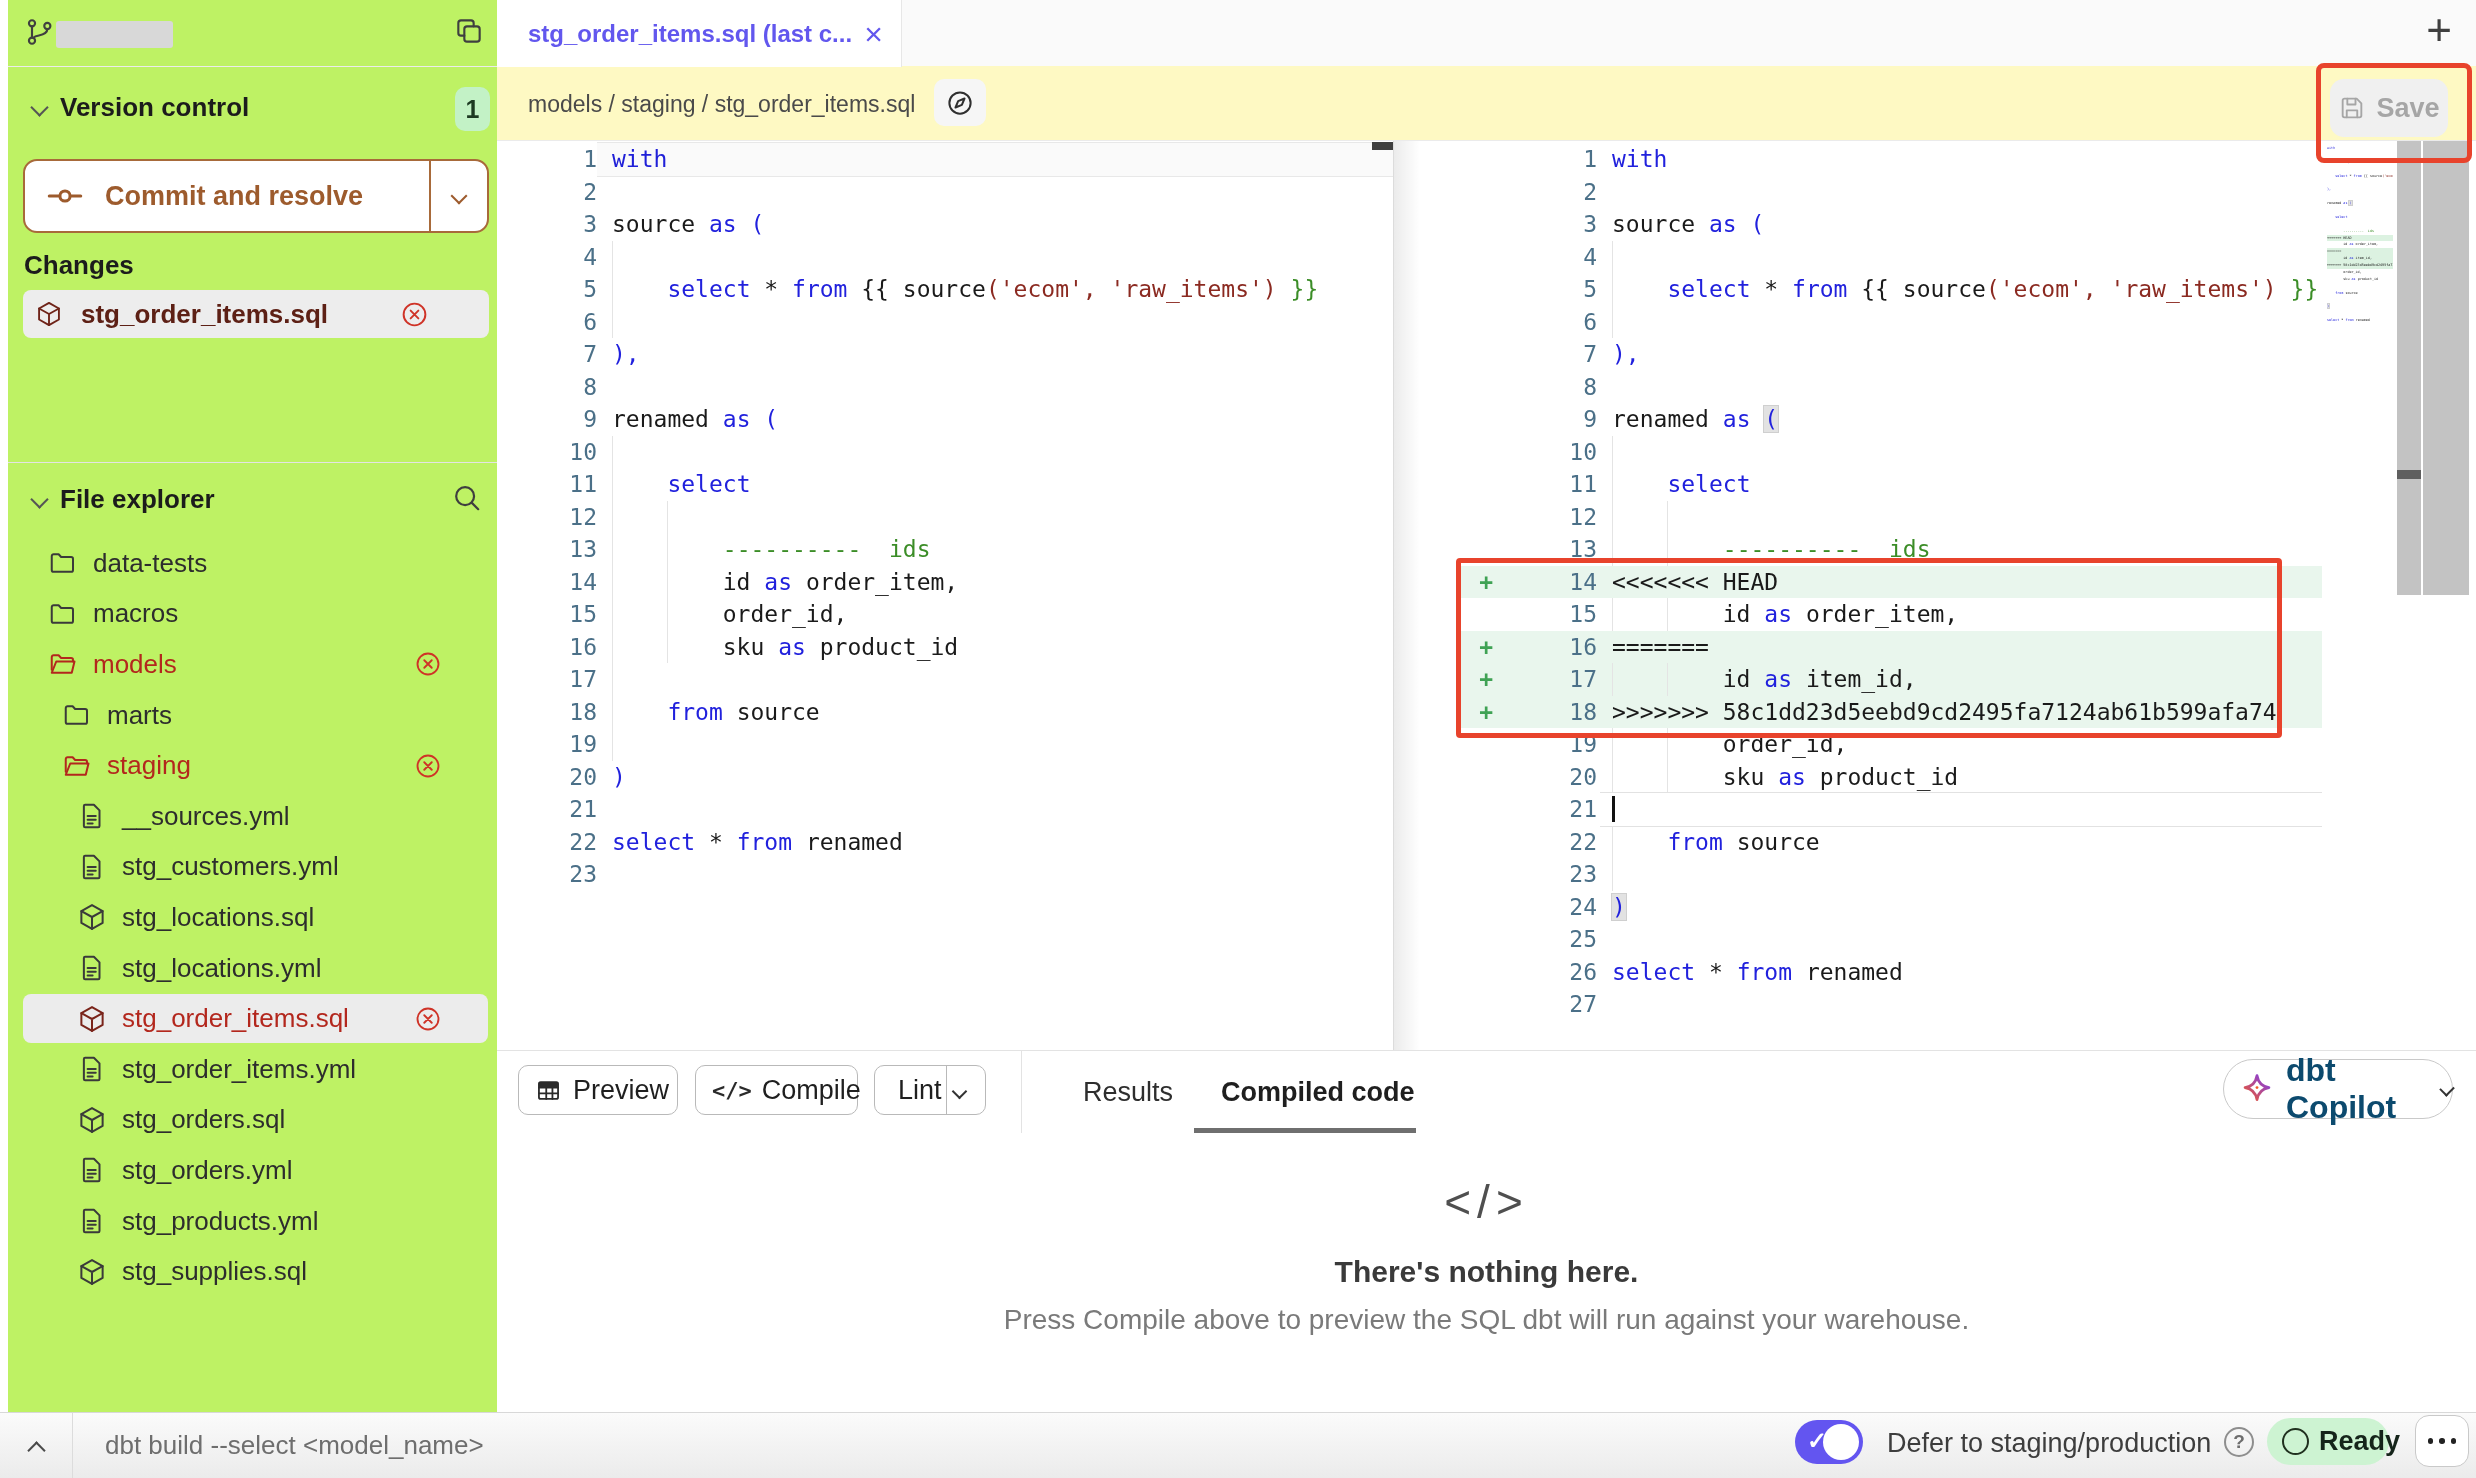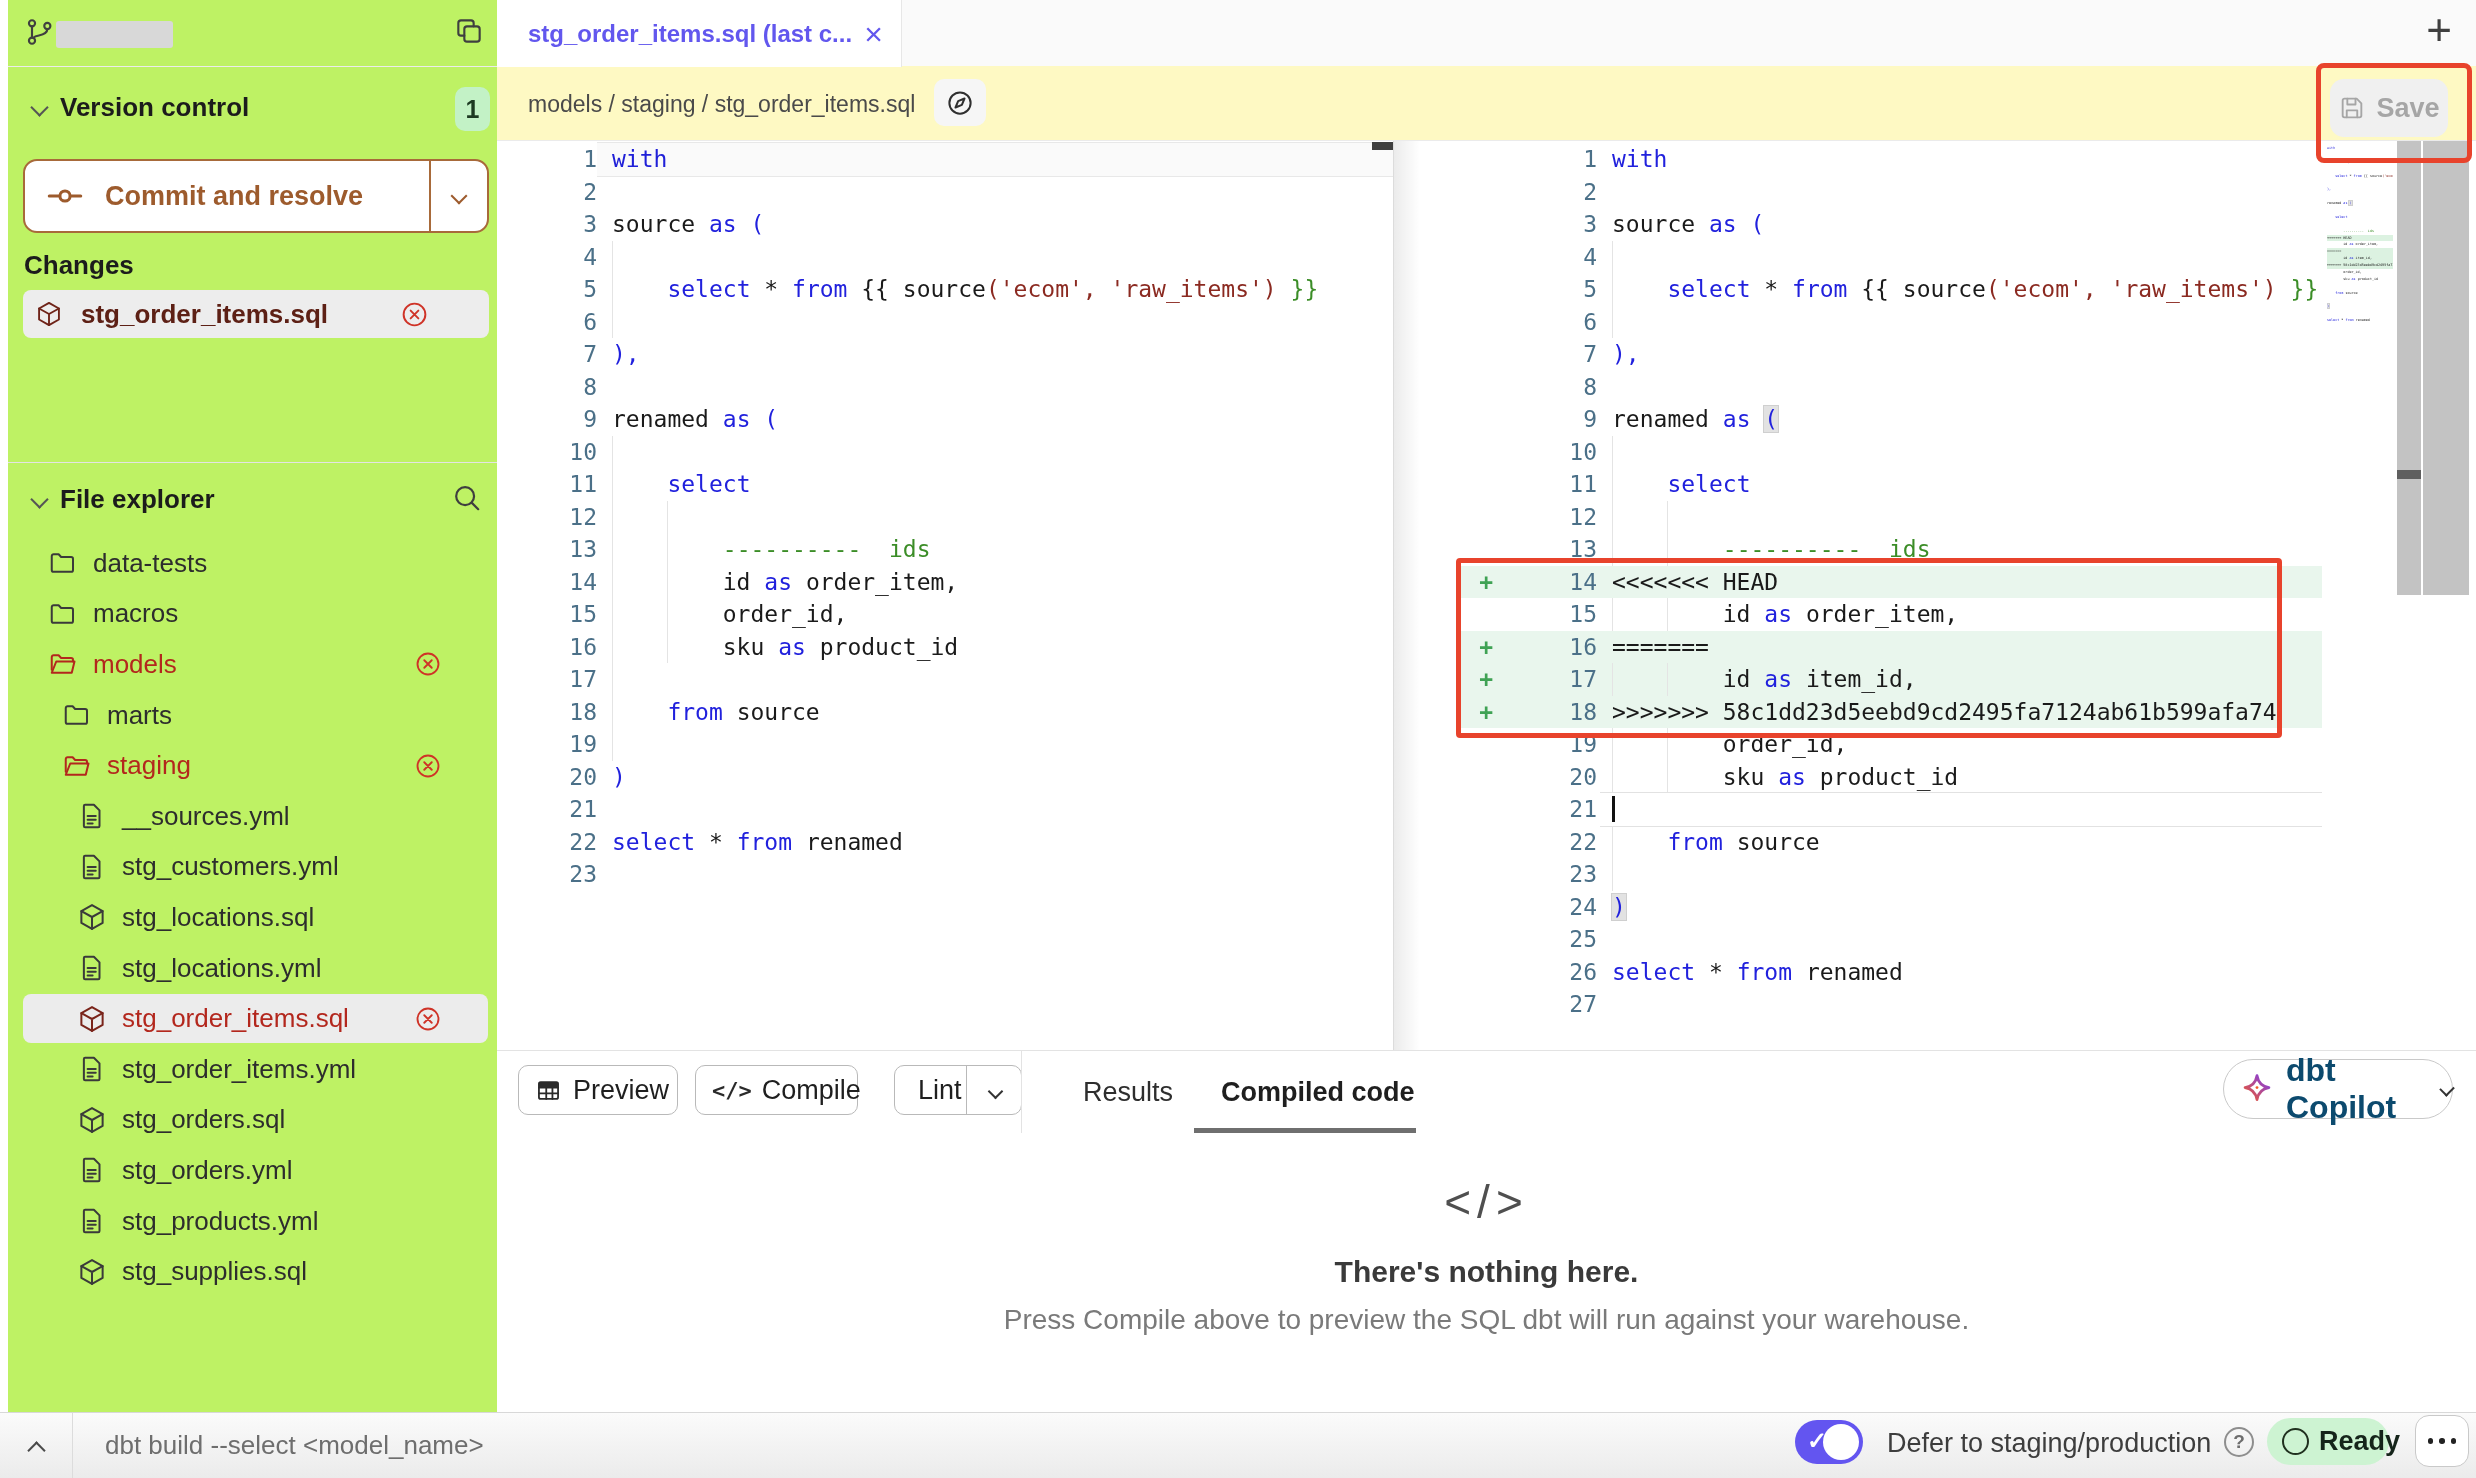--- a/index.html
+++ b/index.html
@@ -105,21 +105,21 @@
   #toolbar{position:absolute;left:497px;top:1050px;right:0;height:83px;background:#fff;
            border-top:1px solid #e3e3e3;border-bottom:1px solid #e3e3e3;}
   .tb-btn{position:absolute;top:14px;height:50px;border:1.5px solid #b9b9b9;border-radius:10px;background:#fff;
           display:flex;align-items:center;font-size:27px;font-weight:500;color:#1f1f1f;box-sizing:border-box;}
   #btn-preview{left:21px;width:160px;}
   #btn-preview .picon{width:27px;height:27px;margin-left:16px;flex:0 0 27px;color:#2a2a2a;}
   #btn-preview span.lbl{margin-left:11px;}
   #btn-compile{left:198px;width:163px;}
   .code-glyph{font-family:"DejaVu Sans Mono",monospace;font-size:22px;font-weight:700;margin-left:16px;color:#2a2a2a;}
   #btn-compile span.lbl{margin-left:10px;}
-  #btn-lint{left:397px;width:128px;}
+  #btn-lint{left:377px;width:112px;}
   #btn-lint span.lbl{margin-left:23px;}
   #lint-sep{position:absolute;left:71px;top:0;bottom:0;width:0;border-left:1.5px solid #b9b9b9;}
   #lint-chev{position:absolute;right:20px;top:20px;color:#333;width:9px;height:9px;border-width:2px;}
   #tb-sep{position:absolute;left:524px;top:0;width:1px;height:83px;background:#e3e3e3;}
   #tab-results{position:absolute;left:586px;top:26px;font-size:27px;color:#2e2e2e;}
   #tab-compiled{position:absolute;left:724px;top:26px;font-size:27px;font-weight:600;color:#1f1f1f;}
   #tab-underline{position:absolute;left:697px;bottom:0;width:222px;height:6px;background:#6f6f6f;}
   #copilot-btn{position:absolute;left:1726px;top:8px;width:230px;height:60px;border:1.5px solid #c9c9c9;border-radius:32px;
                background:#fff;display:flex;align-items:center;box-sizing:border-box;}
   #copilot-icon{width:34px;height:34px;margin-left:16px;flex:0 0 34px;}

